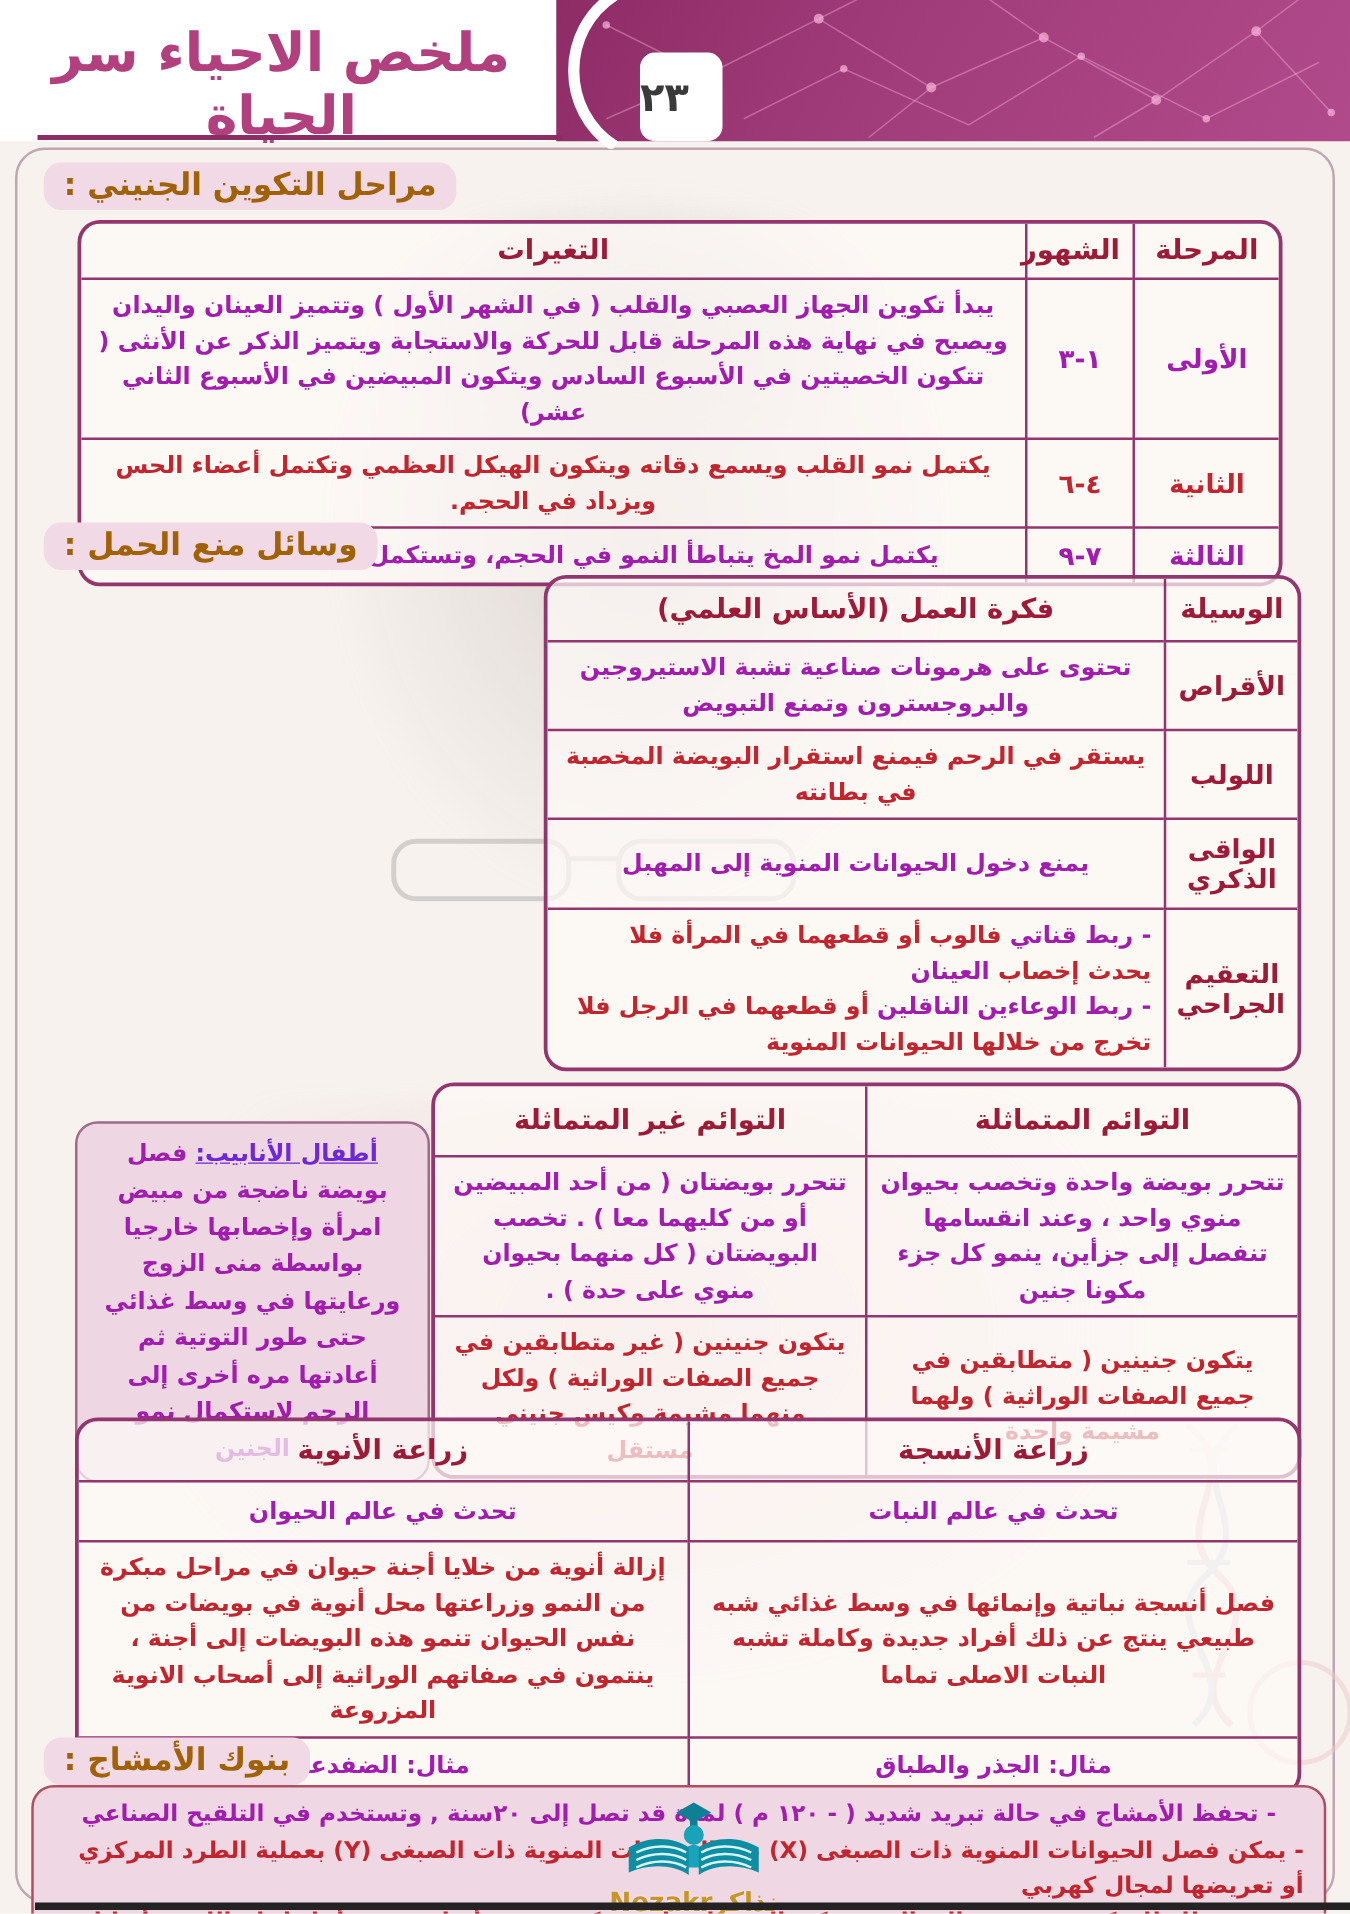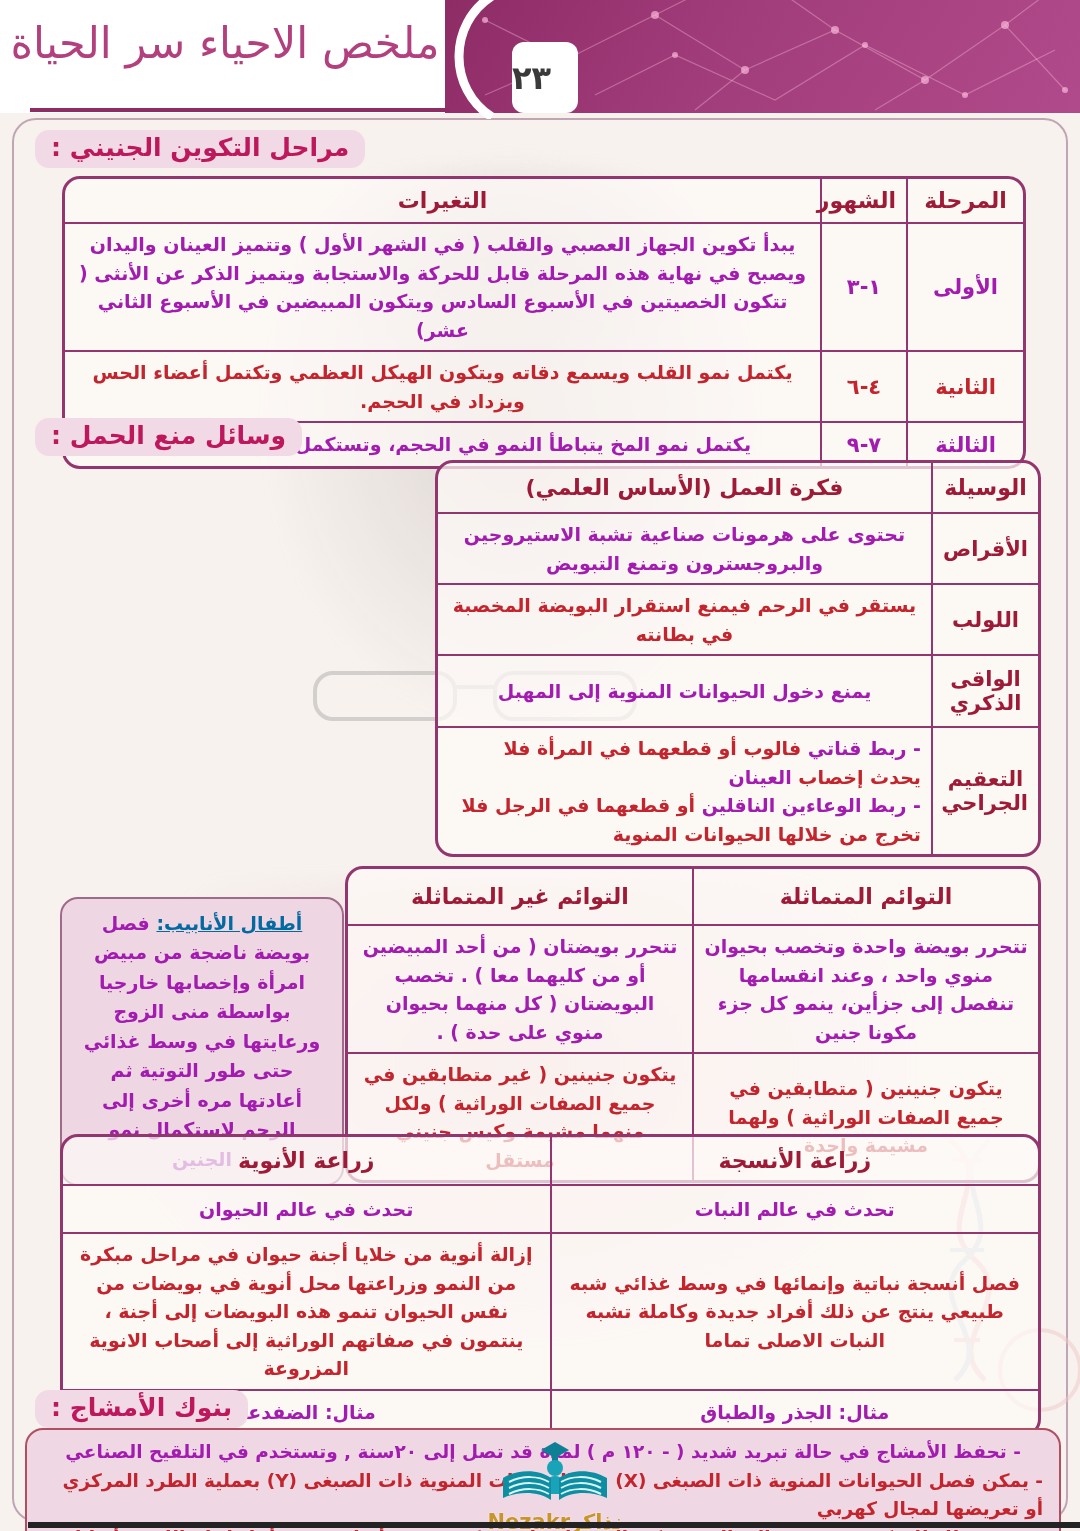--- a/index.html
+++ b/index.html
@@ -6,42 +6,42 @@
   body{font-family:"DejaVu Sans","Liberation Sans",sans-serif;}
   #page{position:relative;width:1080px;height:1531px;background:#f7f2ee;overflow:hidden;direction:rtl;}
 
   
   #hdr{position:absolute;top:0;left:0;width:1080px;height:113px;background:#ffffff;z-index:6;}
   #hdr-band{position:absolute;top:0;left:445px;width:635px;height:113px;
     background:linear-gradient(120deg,#8e2c66 0%,#a23d7b 45%,#b14a8a 100%);}
   #hdr-net{position:absolute;top:0;left:0;width:100%;height:100%;}
   #hdr-curve{position:absolute;top:-6px;left:430px;width:70px;height:125px;}
   #hdr-title{position:absolute;top:18px;right:640px;width:430px;text-align:center;
-    color:#b2407e;font-size:43px;font-weight:normal;letter-spacing:-1px;}
+    color:#b2407e;font-size:43px;font-weight:bold;letter-spacing:-1px;}
   #page-badge{position:absolute;top:42px;left:512px;width:66px;height:71px;background:#ffffff;
     border-radius:12px;display:flex;align-items:center;justify-content:flex-end;
     color:#3a3a3a;font-size:32px;font-weight:bold;}
   #hdr-underline{position:absolute;top:108px;left:30px;width:420px;height:4px;background:#8e2c66;}
 
   
   #frame{position:absolute;top:118px;left:12px;width:1052px;height:1400px;border:2px solid #c0a6b4;
     border-radius:24px;z-index:0;}
   #bottom-strip{position:absolute;top:1522px;left:28px;width:1052px;height:6px;background:#232323;z-index:6;}
   .ghost{position:absolute;z-index:0;filter:blur(7px);}
   #ghost-head{top:170px;left:260px;width:500px;height:560px;
     background:radial-gradient(ellipse at 50% 45%,rgba(196,186,181,0.50),rgba(196,186,181,0.0) 70%);}
   #ghost-hair{top:150px;left:300px;width:420px;height:220px;
     background:radial-gradient(ellipse,rgba(214,208,203,0.55),rgba(214,208,203,0) 70%);}
   #ghost-shirt{top:880px;left:110px;width:800px;height:460px;
     background:radial-gradient(ellipse at 50% 40%,rgba(228,186,192,0.45),rgba(228,186,192,0) 72%);}
   #ghost-glasses{position:absolute;top:665px;left:310px;width:330px;height:60px;z-index:0;opacity:.28;}
   #dna-deco{position:absolute;top:1130px;left:920px;width:160px;height:300px;z-index:1;opacity:.5;}
 
   
-  .sec-title{position:absolute;z-index:4;background:#f2d9e6;color:#be185d;font-weight:bold;
+  .sec-title{position:absolute;z-index:4;background:#f2d9e6;color:#a16207;font-weight:bold;
     font-size:25px;padding:3px 16px 6px 16px;border-radius:14px;white-space:nowrap;}
 
   
   .tblwrap{position:absolute;z-index:3;border:3px solid #93356f;border-radius:18px;overflow:hidden;
     background:rgba(253,250,247,0.72);}
   table{border-collapse:collapse;width:100%;table-layout:fixed;direction:rtl;}
   td,th{border:2px solid #93356f;font-weight:bold;vertical-align:middle;text-align:center;
     padding:6px 10px;}
   tr:first-child th{border-top:none;} tr:first-child td{border-top:none;}
   tr:last-child td{border-bottom:none;}
@@ -49,21 +49,21 @@
   td:last-child,th:last-child{border-left:none;}
   .hred{color:#9e1b38;font-size:22px;margin-top:12px;}
   .blue{color:#a21caf;} .red{color:#c2252d;} .maroon{color:#9e1b38;}
   .body-s{font-size:19px;line-height:1.5;}
   .label-s{font-size:21px;}
 
   
   #ivf-box{position:absolute;top:897px;left:60px;width:252px;z-index:3;background:#eed6e3;
     border:2px solid #a06a8a;border-radius:18px;padding:10px 14px;font-size:19px;line-height:1.55;
     font-weight:bold;text-align:center;}
-  #ivf-box .t{color:#0369a1;text-decoration:underline;}
+  #ivf-box .t{color:#6d28d9;text-decoration:underline;}
 
   
   #gam-box{position:absolute;top:1428px;left:25px;width:1000px;z-index:4;background:#efd7e3;
     border:2.5px solid #b04e62;border-radius:18px;padding:8px 16px;font-weight:bold;
     font-size:18.5px;line-height:1.55;text-align:right;}
 
   
   #wm{position:absolute;top:1438px;left:480px;width:150px;z-index:5;text-align:center;}
   #wm .txt{color:#c8952a;font-size:21px;font-weight:bold;margin-top:-4px;
     text-shadow:0 0 2px rgba(255,255,255,.8);}

